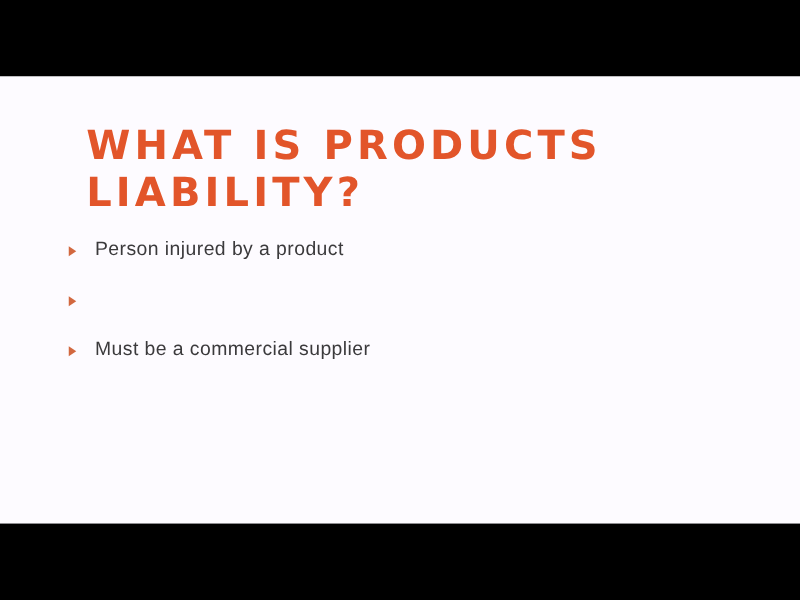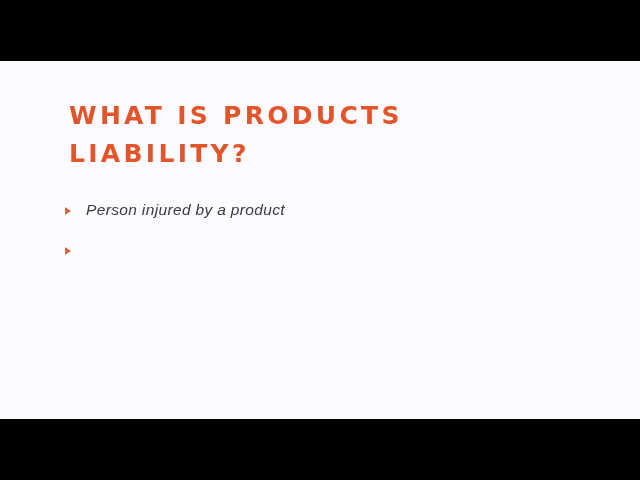--- a/index.html
+++ b/index.html
@@ -42,36 +42,35 @@
   }
 
   #slide-title {
     position: absolute;
     left: 69px;
     top: 36px;
     width: 520px;
     color: #e2552a;
     font-family: "DejaVu Sans", sans-serif;
     font-weight: bold;
-    font-size: 25px;
+    font-size: 32px;
     letter-spacing: 3.3px;
     line-height: 38px;
     text-transform: uppercase;
     white-space: pre-line;
   }
 
   #bullet-list {
     position: absolute;
     left: 50px;
     top: 126px;
     width: 560px;
     list-style: none;
-    margin: 12px;
+    margin: 2px;
     padding: 0;
-    font-style: italic;
   }
 
   .bullet-item {
     position: relative;
     display: block;
     min-height: 22px;
     margin: 0 0 18px 0;
     padding: 0 0 0 24px;
     color: #3b3a3c;
     font-family: "Liberation Sans", sans-serif;
@@ -111,19 +110,23 @@
 
       <li class="bullet-item">
         <span class="bullet-marker"></span>
         <span class="bullet-text">Person injured by a product</span>
       </li>
 
       <li class="bullet-item">
         <span class="bullet-marker"></span>
       </li>
 
+      <li class="bullet-item">
+        <span class="bullet-marker"></span>
+        <span class="bullet-text">Must be a commercial supplier</span>
+      </li>
 
     </ul>
   </div>
 
   <div class="letterbox" id="letterbox-bottom"></div>
 
 </div>
 
 </body></html>

